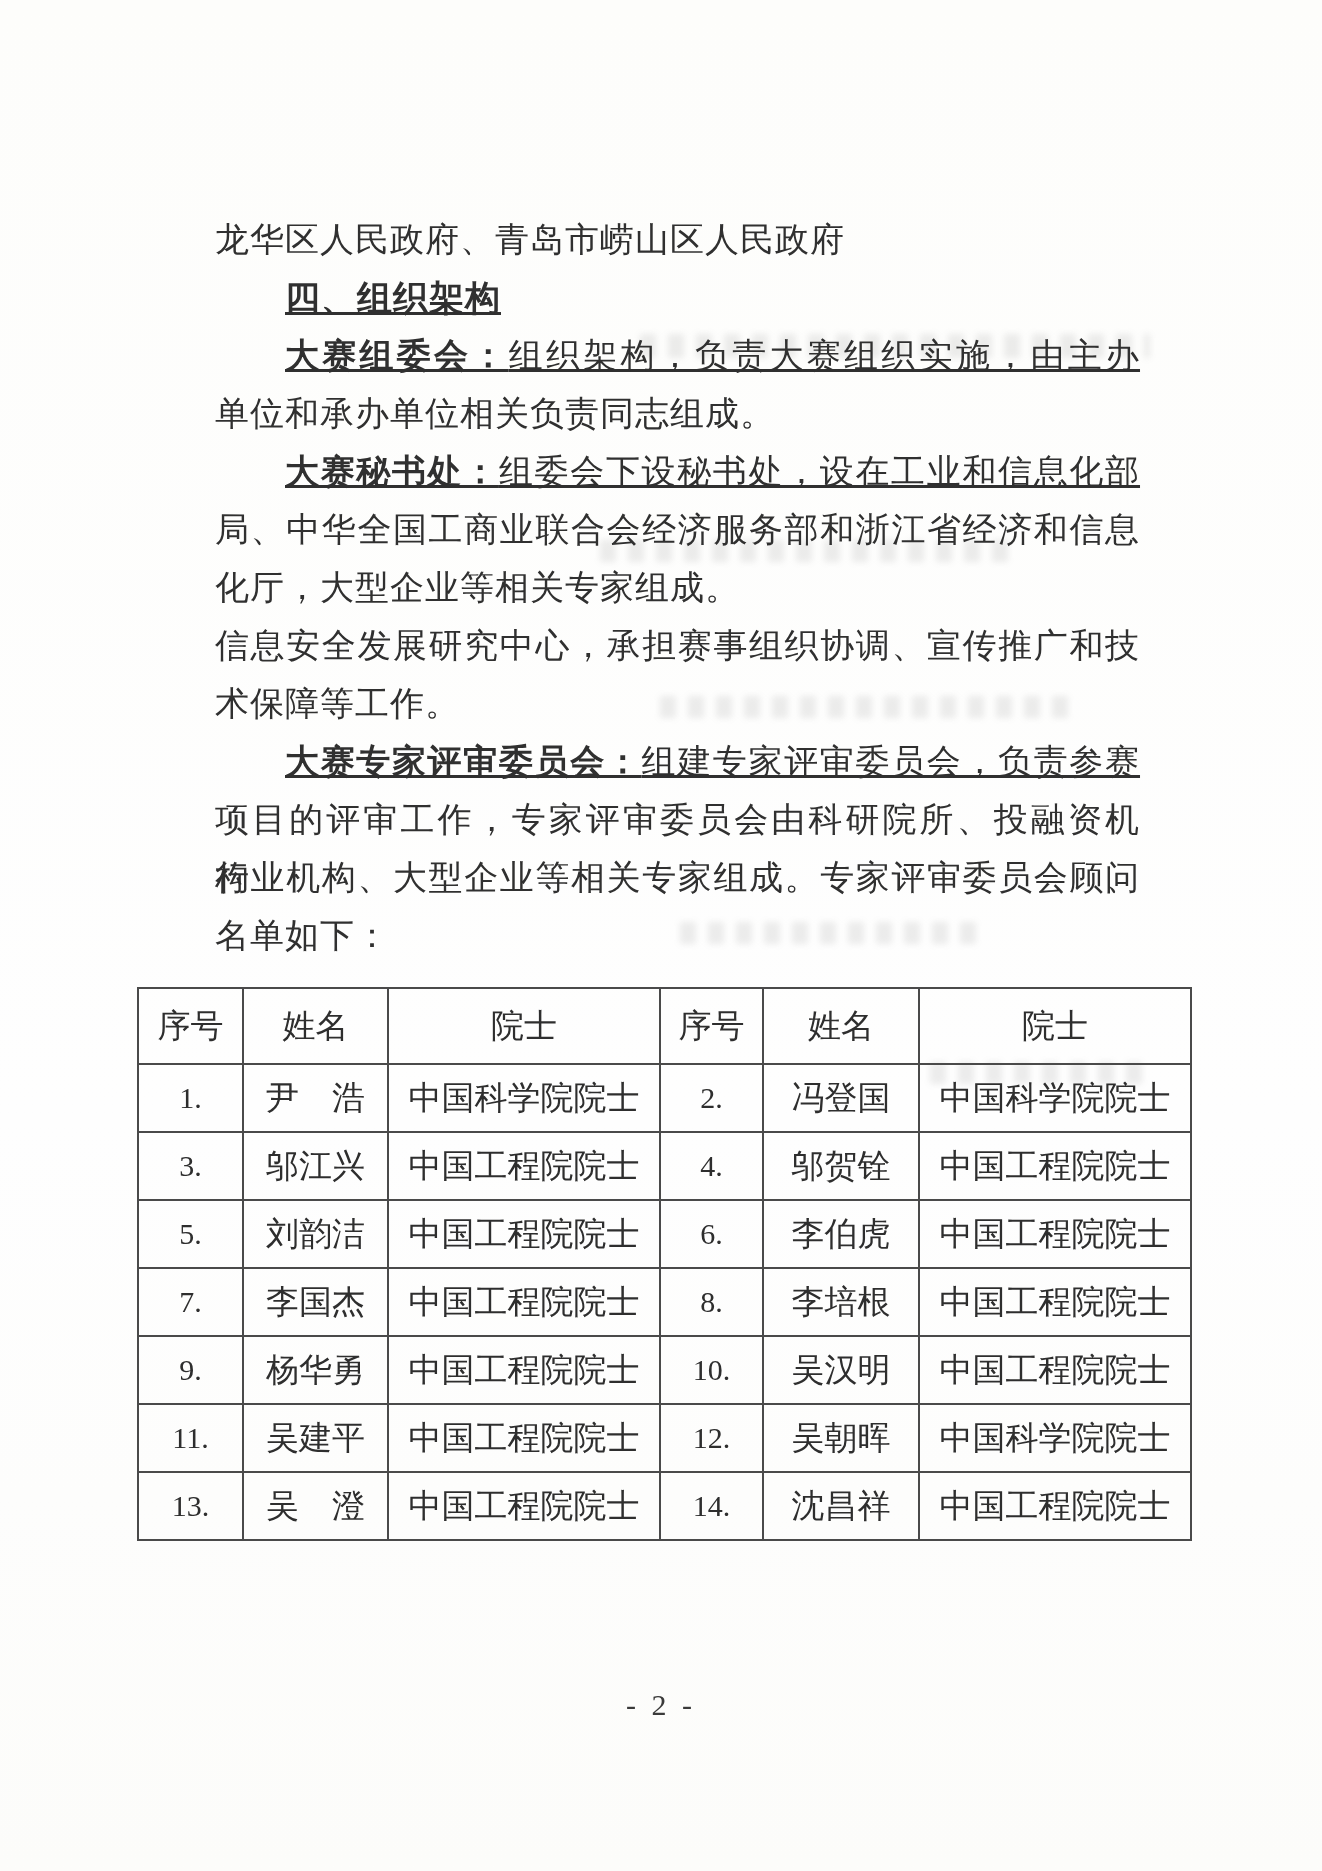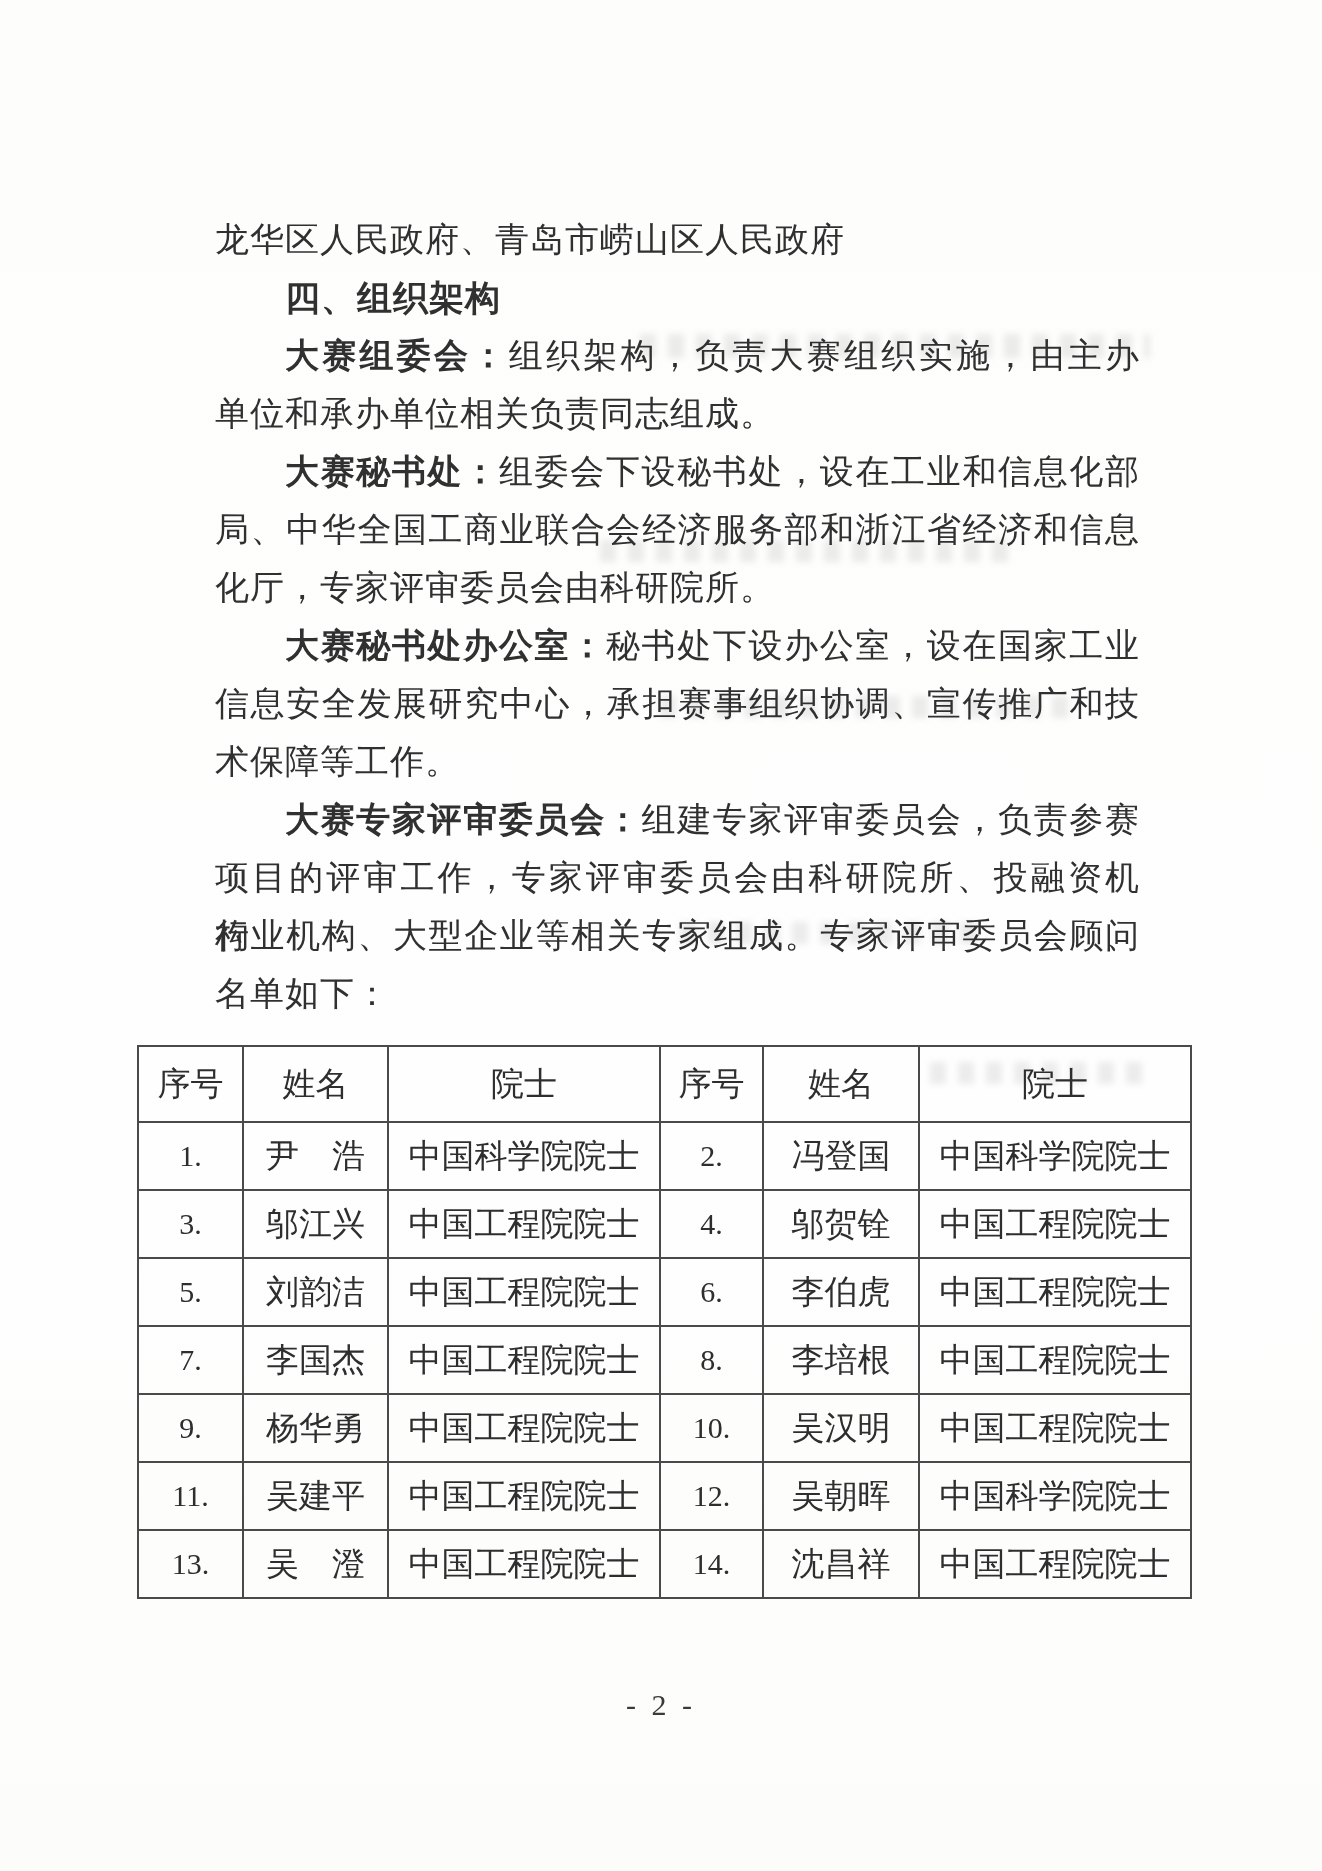--- a/index.html
+++ b/index.html
@@ -21,21 +21,21 @@
     left:215px; top:211px;
     width:925px;
   }
   .ln {
     height:58px;
     line-height:58px;
     font-size:34px;
     letter-spacing:1px;
     color:#303030;
   }
-  .ind { text-indent:70px; }
+  .ind { text-indent:70px;text-decoration:underline; }
   .fill { text-align:justify; text-align-last:justify; text-justify:inter-character; }
   .head span { font-weight:700; font-family:"Liberation Sans","DejaVu Sans",sans-serif; font-size:35px; }
   b.lead { font-weight:700; }
   
   table.adv {
     border-collapse:collapse;
     table-layout:fixed;
     margin-left:-78px;
     margin-top:22px;
     width:1053px;
@@ -87,23 +87,22 @@
 
     <p class="ln ind fill"><b class="lead">大赛组委会：</b><span>组织架构，负责大赛组织实施，由主办</span></p>
 
     <p class="ln"><b class="lead"></b><span>单位和承办单位相关负责同志组成。</span></p>
 
     <p class="ln ind fill"><b class="lead">大赛秘书处：</b><span>组委会下设秘书处，设在工业和信息化部</span></p>
 
 
     <p class="ln fill"><b class="lead"></b><span>局、中华全国工商业联合会经济服务部和浙江省经济和信息</span></p>
 
-    <p class="ln"><b class="lead"></b><span>化厅，专家评审委员会由科研院所。</span></p>
+    <p class="ln"><b class="lead"></b><span>化厅，大型企业等相关专家组成。</span></p>
 
-    <p class="ln ind fill"><b class="lead">大赛秘书处办公室：</b><span>秘书处下设办公室，设在国家工业</span></p>
 
     <p class="ln fill"><b class="lead"></b><span>信息安全发展研究中心，承担赛事组织协调、宣传推广和技</span></p>
 
     <p class="ln"><b class="lead"></b><span>术保障等工作。</span></p>
 
     <p class="ln ind fill"><b class="lead">大赛专家评审委员会：</b><span>组建专家评审委员会，负责参赛</span></p>
 
     <p class="ln fill"><b class="lead"></b><span>项目的评审工作，专家评审委员会由科研院所、投融资机构、</span></p>
 
     <p class="ln fill"><b class="lead"></b><span>行业机构、大型企业等相关专家组成。专家评审委员会顾问</span></p>

